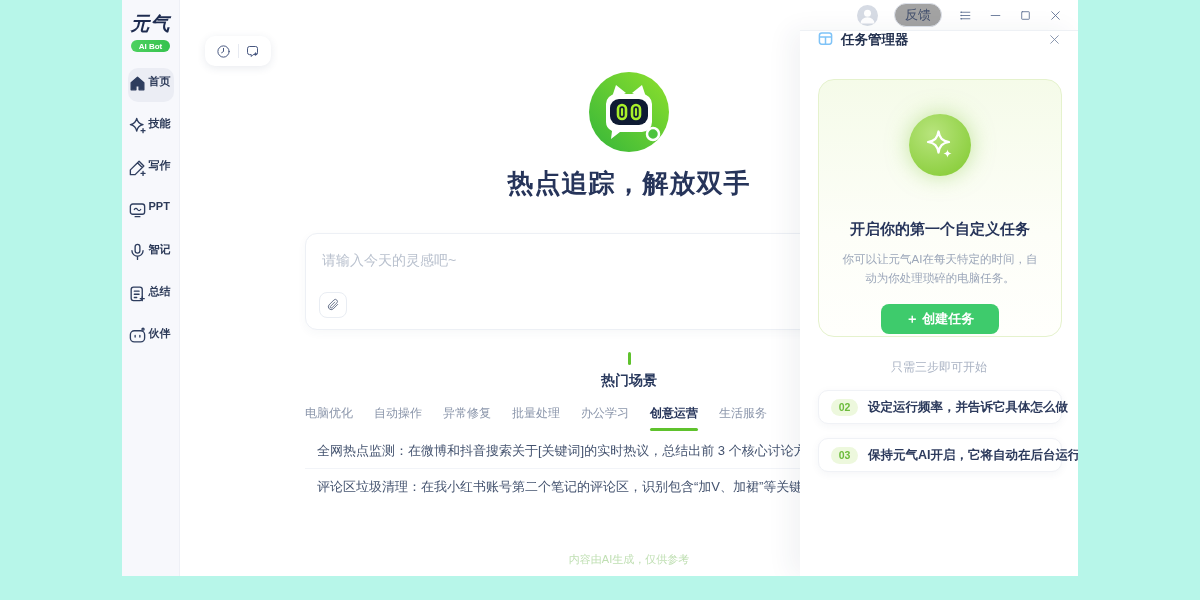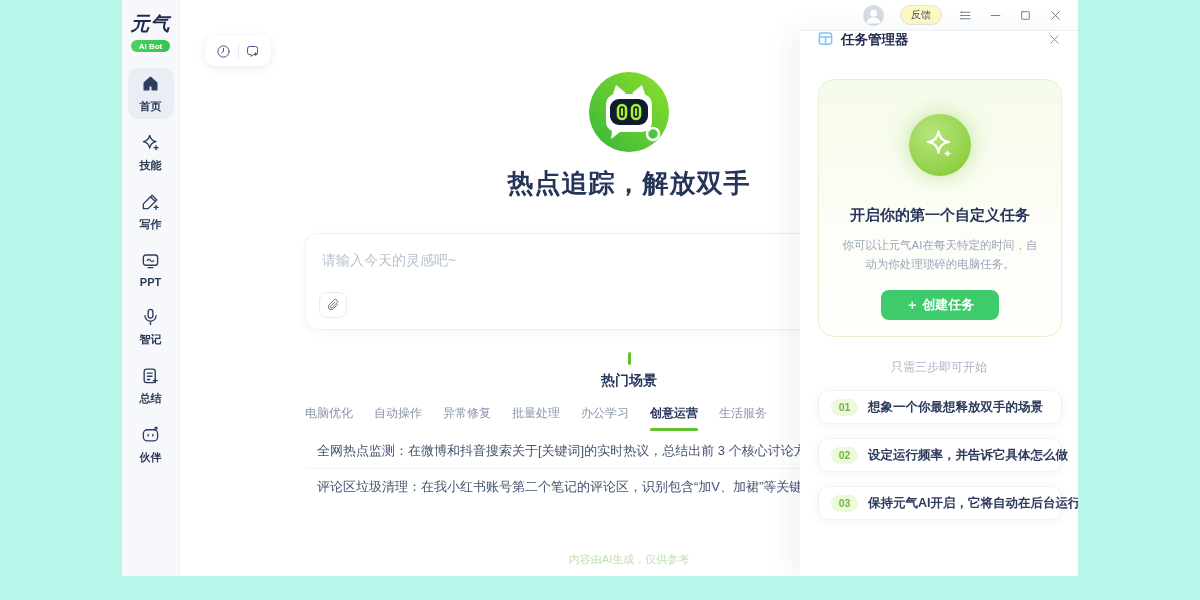--- a/index.html
+++ b/index.html
@@ -7,30 +7,30 @@
   body { font-family:"Liberation Sans","DejaVu Sans",sans-serif; background:#b7f6e9; position:relative; }
 
   .window { position:absolute; left:122px; top:0; width:956px; height:576px; background:#fff; overflow:hidden; }
 
   
   .sidebar { position:absolute; left:0; top:0; bottom:0; width:58px; background:#f7f8fc; border-right:1px solid #eef0f6; z-index:6; display:flex; flex-direction:column; align-items:center; }
   .logo { margin-top:11px; display:flex; flex-direction:column; align-items:center; }
   .logo-text { font-size:19px; font-weight:800; font-style:italic; color:#1d2b4f; letter-spacing:1px; }
   .logo-badge { margin-top:3px; background:linear-gradient(90deg,#4ed15f,#35c24e); color:#fff; font-size:8px; font-weight:700; padding:1.5px 8px; border-radius:8px; }
   .nav { margin-top:16px; display:flex; flex-direction:column; gap:8px; }
-  .nav-item { width:46px; padding:6px 0 5px; border-radius:10px; display:flex; flex-direction:column; align-items:center; gap:2px; cursor:pointer; }
+  .nav-item { width:46px; padding:6px 0 5px; border-radius:10px; display:flex; align-items:flex-start; gap:2px; cursor:pointer; }
   .nav-item.active { background:#ebedf4; }
   .nav-item .nv-label { font-size:11px; color:#2c3a58; font-weight:600; }
   .nav-item svg { width:19px; height:19px; stroke:#2e3d5e; fill:none; stroke-width:1.7; stroke-linecap:round; stroke-linejoin:round; }
   .nav-item.active svg { fill:#2e3d5e; }
 
   
   .titlebar { position:absolute; left:58px; right:0; top:0; height:30px; background:#fff; display:flex; align-items:center; justify-content:flex-end; gap:16px; padding-right:16px; z-index:7; }
   .avatar { width:21px; height:21px; border-radius:50%; background:#d6dbe4; display:flex; align-items:center; justify-content:center; overflow:hidden; }
-  .feedback-btn { border:1px solid #dfe3ec; border-radius:12px; padding:2px 10px; font-size:10px; color:#44516e; background:#fef9c3; cursor:pointer; }
+  .feedback-btn { border:1px solid #dfe3ec; border-radius:12px; padding:2px 10px; font-size:13px; color:#44516e; background:#a3a3a3; cursor:pointer; }
   .tb-icon { width:14px; height:14px; display:flex; align-items:center; justify-content:center; cursor:pointer; }
   .tb-icon svg { width:13px; height:13px; stroke:#5d6f92; stroke-width:1.6; fill:none; stroke-linecap:round; }
 
   
   .main { position:absolute; left:58px; right:0; top:0; bottom:0; background:#fff; }
   .history-pill { position:absolute; left:25px; top:36px; width:66px; height:30px; background:#fff; border-radius:10px; box-shadow:0 2px 8px rgba(40,60,100,.10); display:flex; align-items:center; justify-content:center; }
   .history-pill .hp-btn { width:28px; height:22px; display:flex; align-items:center; justify-content:center; cursor:pointer; }
   .history-pill .hp-div { width:1px; height:14px; background:#e7eaf1; }
   .history-pill svg { width:15px; height:15px; stroke:#3c4d78; stroke-width:1.5; fill:none; stroke-linecap:round; stroke-linejoin:round; }
 
@@ -62,21 +62,21 @@
   .task-panel { position:absolute; right:0; top:30px; bottom:0; width:278px; background:#fff; z-index:8; border-top:1px solid #eef1f5; box-shadow:-10px 0 24px rgba(30,50,90,.06); }
   .tp-header { height:44px; display:flex; align-items:flex-start; padding:0 16px 0 18px; }
   .tp-header svg.grid { width:15px; height:15px; stroke:#7fc3f7; stroke-width:1.6; fill:none; stroke-linejoin:round; }
   .tp-title { margin-left:8px; font-size:13.5px; font-weight:700; color:#23314f; flex:1; }
   .tp-close { width:16px; height:16px; cursor:pointer; display:flex; align-items:center; justify-content:center; }
   .tp-close svg { width:13px; height:13px; stroke:#7a89a3; stroke-width:1.6; fill:none; stroke-linecap:round; }
 
   .tp-card { margin:4px 16px 0 18px; height:258px; background:linear-gradient(180deg,#f5fbe9 0%,#fdfef8 60%,#fffffc 100%); border:1px solid #e5f2cd; border-radius:16px; display:flex; flex-direction:column; align-items:center; }
   .spark-circle { margin-top:34px; width:62px; height:62px; border-radius:50%; background:radial-gradient(circle at 38% 32%, #b8e47d, #8ccf3f 78%); box-shadow:0 0 22px rgba(150,210,90,.55); display:flex; align-items:center; justify-content:center; }
   .spark-circle svg { width:36px; height:36px; fill:#fff; }
-  .tp-card-title { margin-top:30px; font-size:15px; font-weight:800; color:#27355a; }
+  .tp-card-title { margin-top:44px; font-size:15px; font-weight:800; color:#27355a; }
   .tp-card-desc { margin-top:11px; padding:0 20px; font-size:11.5px; line-height:1.65; color:#9ba6b9; text-align:center; }
   .create-task-btn { margin-top:16px; width:118px; height:30px; background:#3ecb6c; border:none; border-radius:8px; color:#fff; font-size:13px; font-weight:700; cursor:pointer; display:flex; align-items:center; justify-content:center; }
 
   .tp-hint { margin-top:22px; text-align:center; font-size:12px; color:#a9b2c3; }
   .tp-steps { margin:14px 16px 0 18px; display:flex; flex-direction:column; gap:14px; }
   .step-card { height:34px; background:#fff; border:1px solid #f0f2f6; border-radius:10px; box-shadow:0 2px 8px rgba(40,60,100,.05); display:flex; align-items:center; padding:0 12px; cursor:pointer; }
   .step-num { min-width:27px; height:17px; background:#edf8dd; border-radius:9px; color:#6cbb3c; font-size:10.5px; font-weight:800; display:flex; align-items:center; justify-content:center; }
   .step-text { margin-left:10px; font-size:12.5px; font-weight:700; color:#2c3a5c; white-space:nowrap; }
 </style>
 </head>
@@ -270,24 +270,20 @@
       </div>
       <div class="tp-card-title">开启你的第一个自定义任务</div>
       <div class="tp-card-desc">你可以让元气AI在每天特定的时间，自动为你处理琐碎的电脑任务。</div>
       <button class="create-task-btn">＋ 创建任务</button>
     </div>
 
     <div class="tp-hint">只需三步即可开始</div>
 
     <div class="tp-steps">
       <div class="step-card">
-        <span class="step-num">01</span>
-        <span class="step-text">想象一个你最想释放双手的场景</span>
-      </div>
-      <div class="step-card">
         <span class="step-num">02</span>
         <span class="step-text">设定运行频率，并告诉它具体怎么做</span>
       </div>
       <div class="step-card">
         <span class="step-num">03</span>
         <span class="step-text">保持元气AI开启，它将自动在后台运行</span>
       </div>
     </div>
   </div>
 

